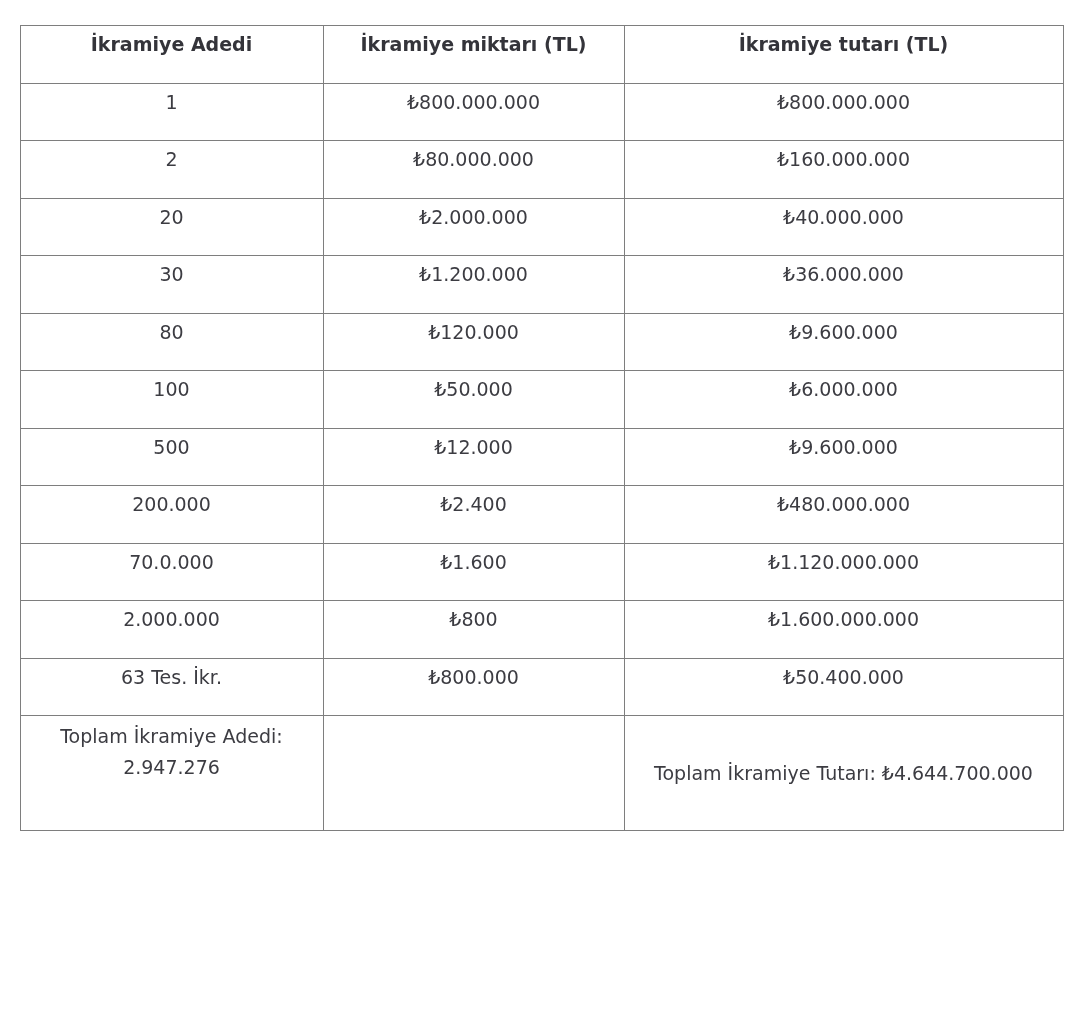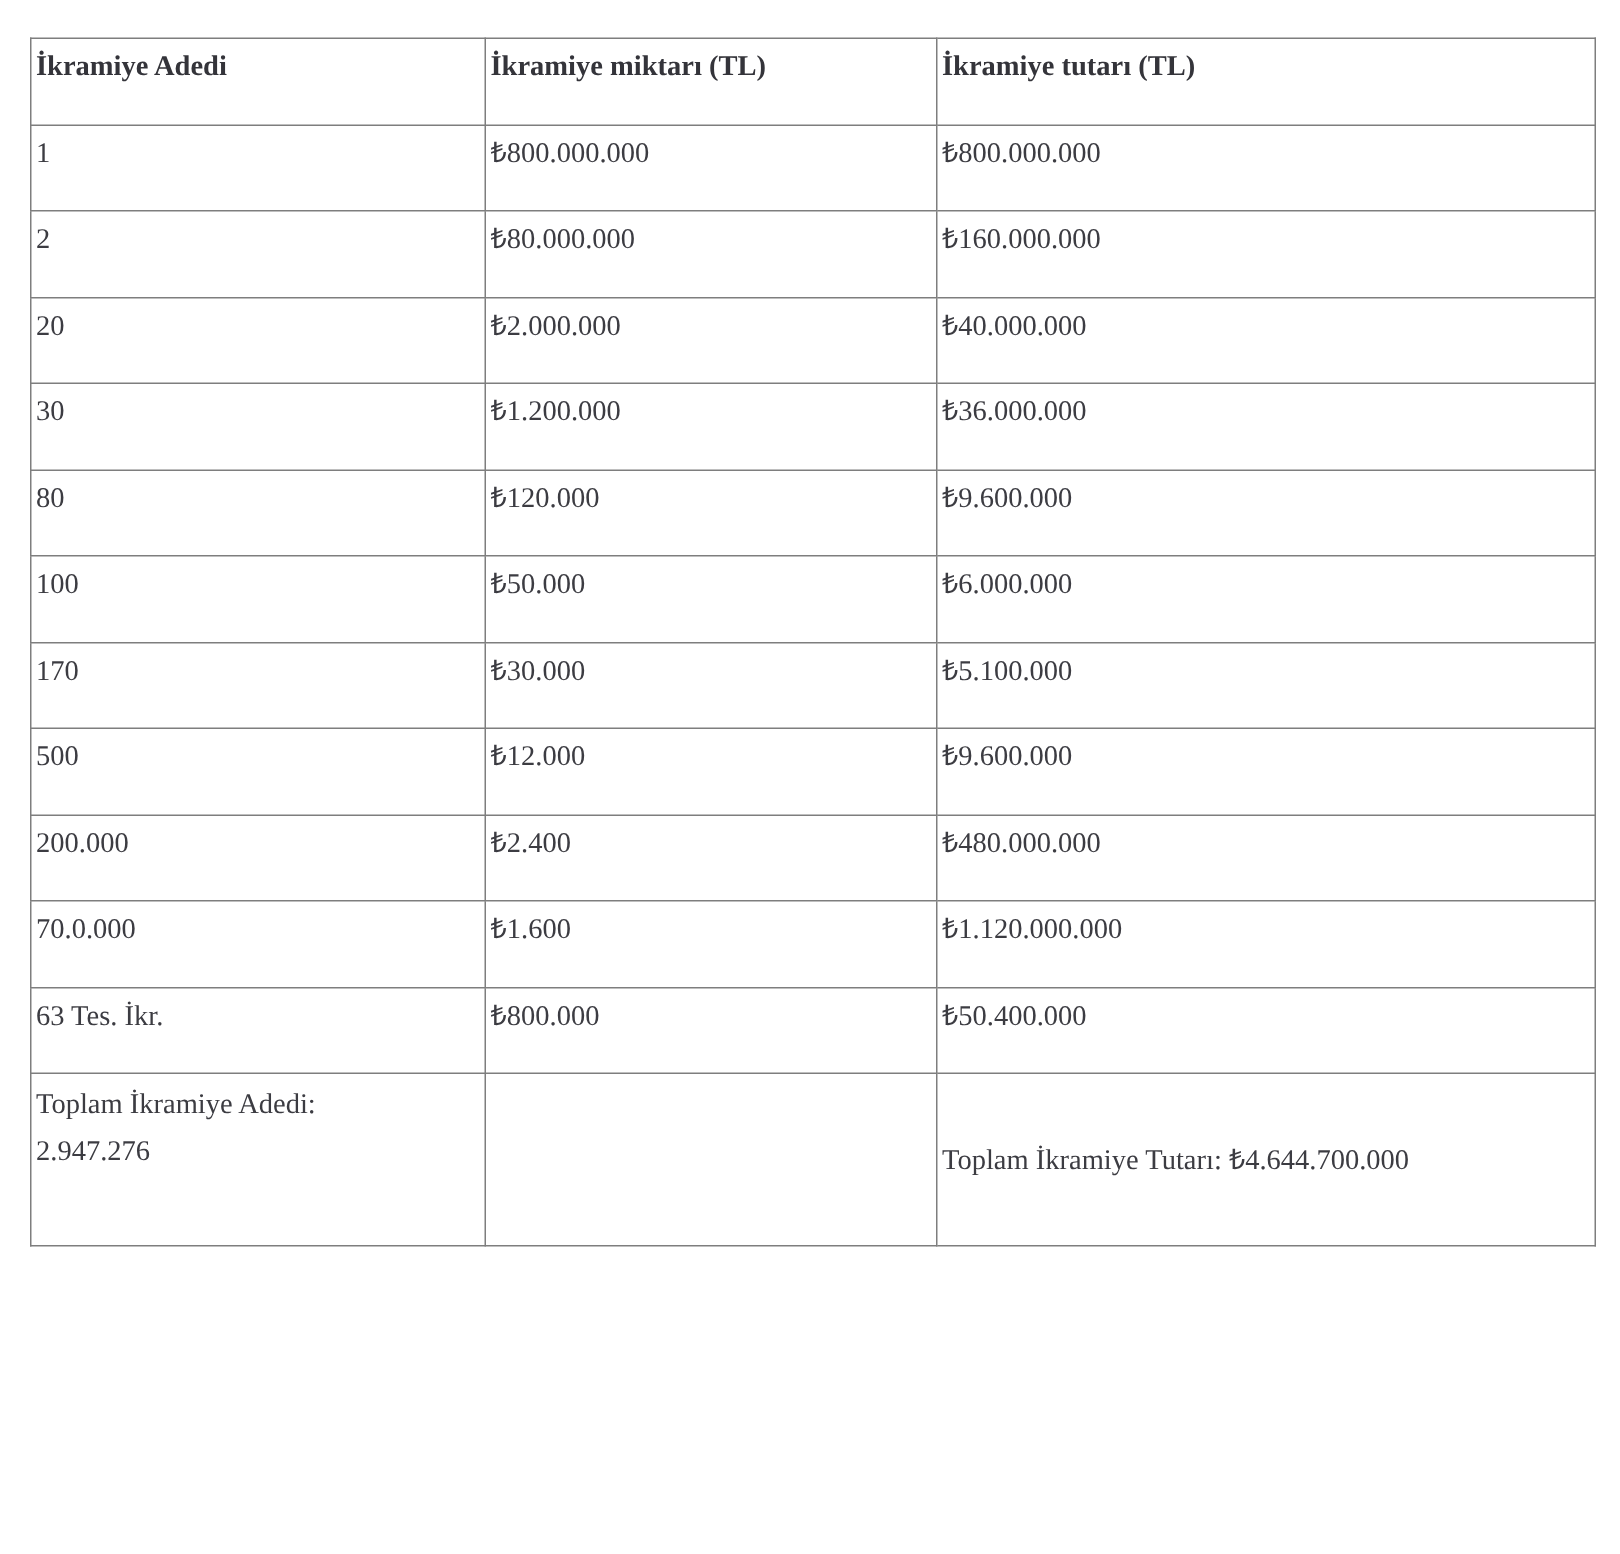--- a/index.html
+++ b/index.html
@@ -21,29 +21,28 @@
     width: 1043px;
     border-collapse: collapse;
     table-layout: fixed;
     font-size: 19px;
     color: #3c3c42;
   }
   .prize-table th,
   .prize-table td {
     border: 1px solid #7e7e7e;
     box-sizing: border-box;
-    text-align: left;
+    text-align: center;
     vertical-align: top;
     padding: 5px 4px 4px 3px;
     height: 57.5px;
     line-height: 1.45;
     overflow: hidden;
     white-space: nowrap;
     font-weight: normal;
-    font-family: Liberation Serif, serif;
   }
   .prize-table thead th {
     font-weight: bold;
     color: #34343a;
   }
   .prize-table tfoot td {
     height: 115px;
     line-height: 1.65;
   }
   .prize-table tfoot td.total-amount-cell {
@@ -93,38 +92,38 @@
         <td>80</td>
         <td>₺120.000</td>
         <td>₺9.600.000</td>
       </tr>
       <tr>
         <td>100</td>
         <td>₺50.000</td>
         <td>₺6.000.000</td>
       </tr>
       <tr>
-        <td>170</td>
-        <td>₺30.000</td>
-        <td>₺5.100.000</td>
-      </tr>
-      <tr>
         <td>500</td>
         <td>₺12.000</td>
         <td>₺9.600.000</td>
       </tr>
       <tr>
         <td>200.000</td>
         <td>₺2.400</td>
         <td>₺480.000.000</td>
       </tr>
       <tr>
         <td>70.0.000</td>
         <td>₺1.600</td>
         <td>₺1.120.000.000</td>
+      </tr>
+      <tr>
+        <td>2.000.000</td>
+        <td>₺800</td>
+        <td>₺1.600.000.000</td>
       </tr>
       <tr>
         <td>63 Tes. İkr.</td>
         <td>₺800.000</td>
         <td>₺50.400.000</td>
       </tr>
     </tbody>
   <tfoot>
     <tr>
       <td>

